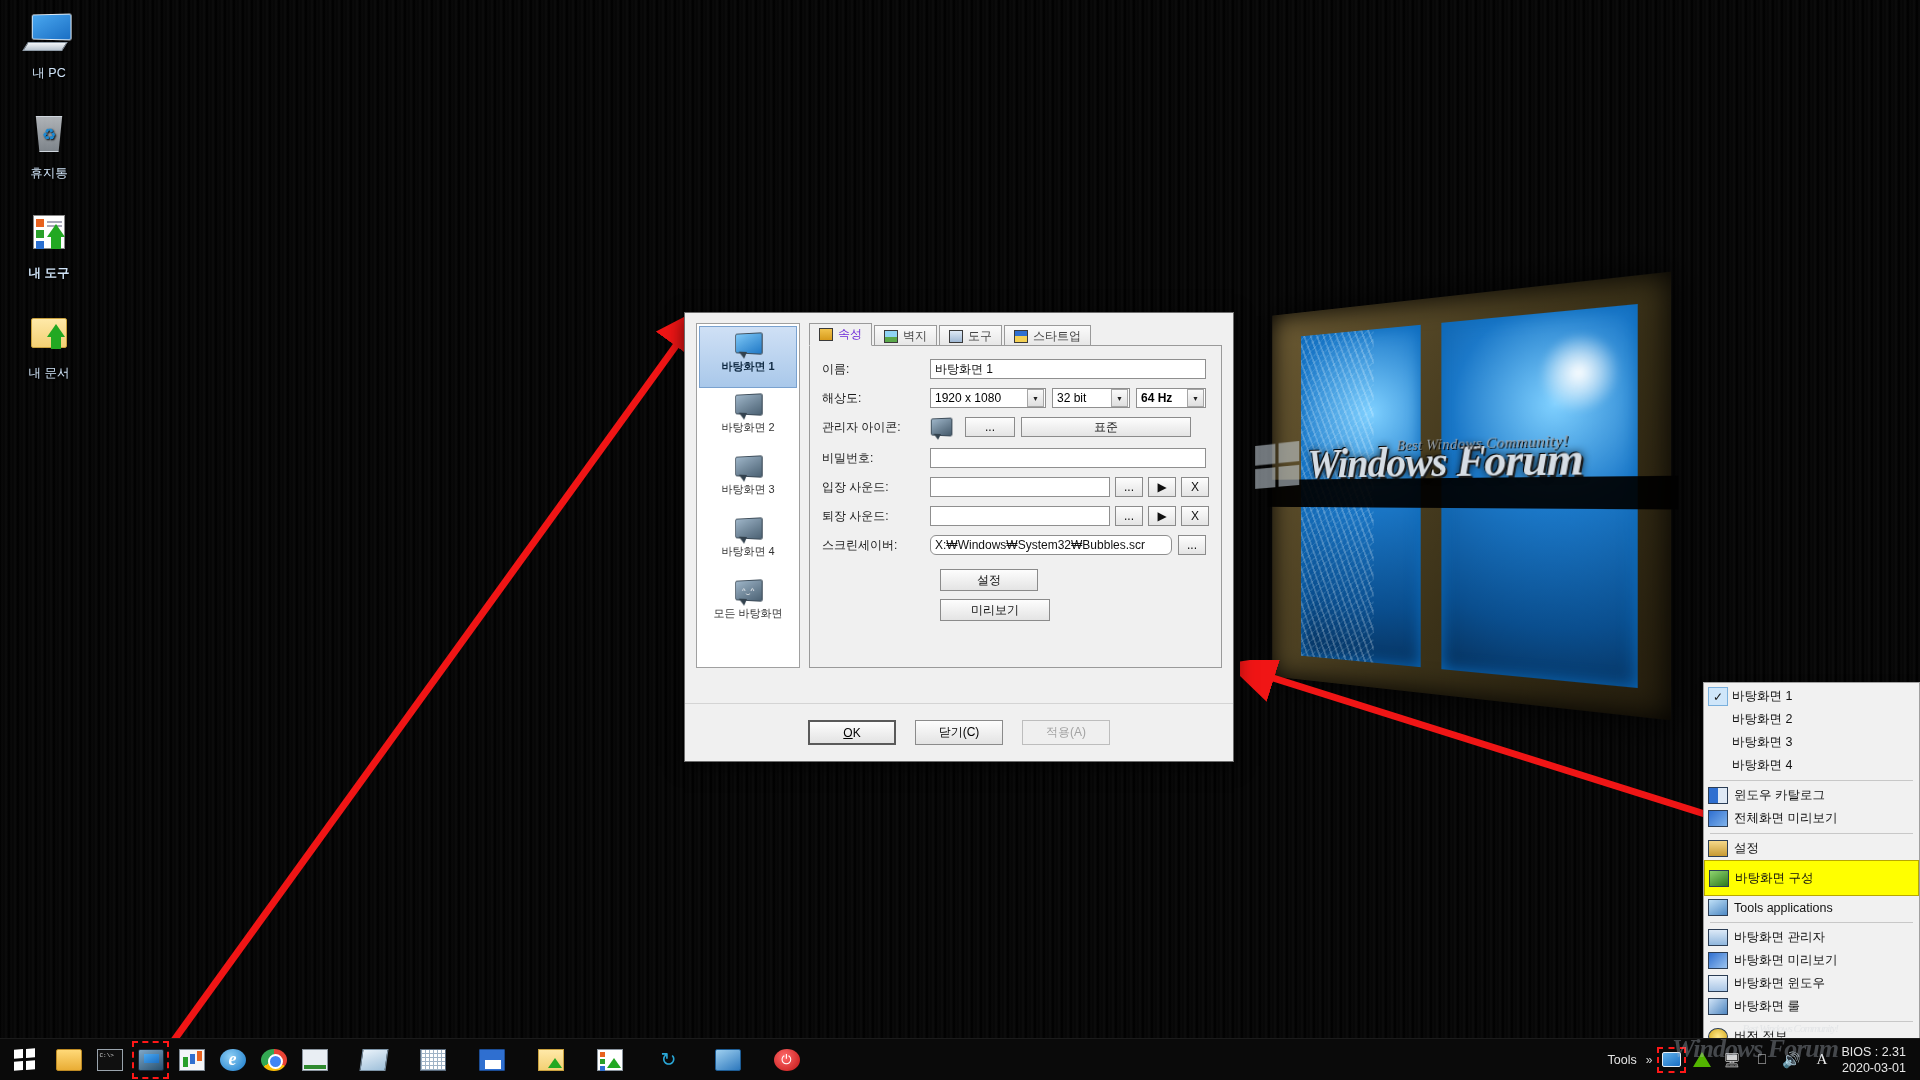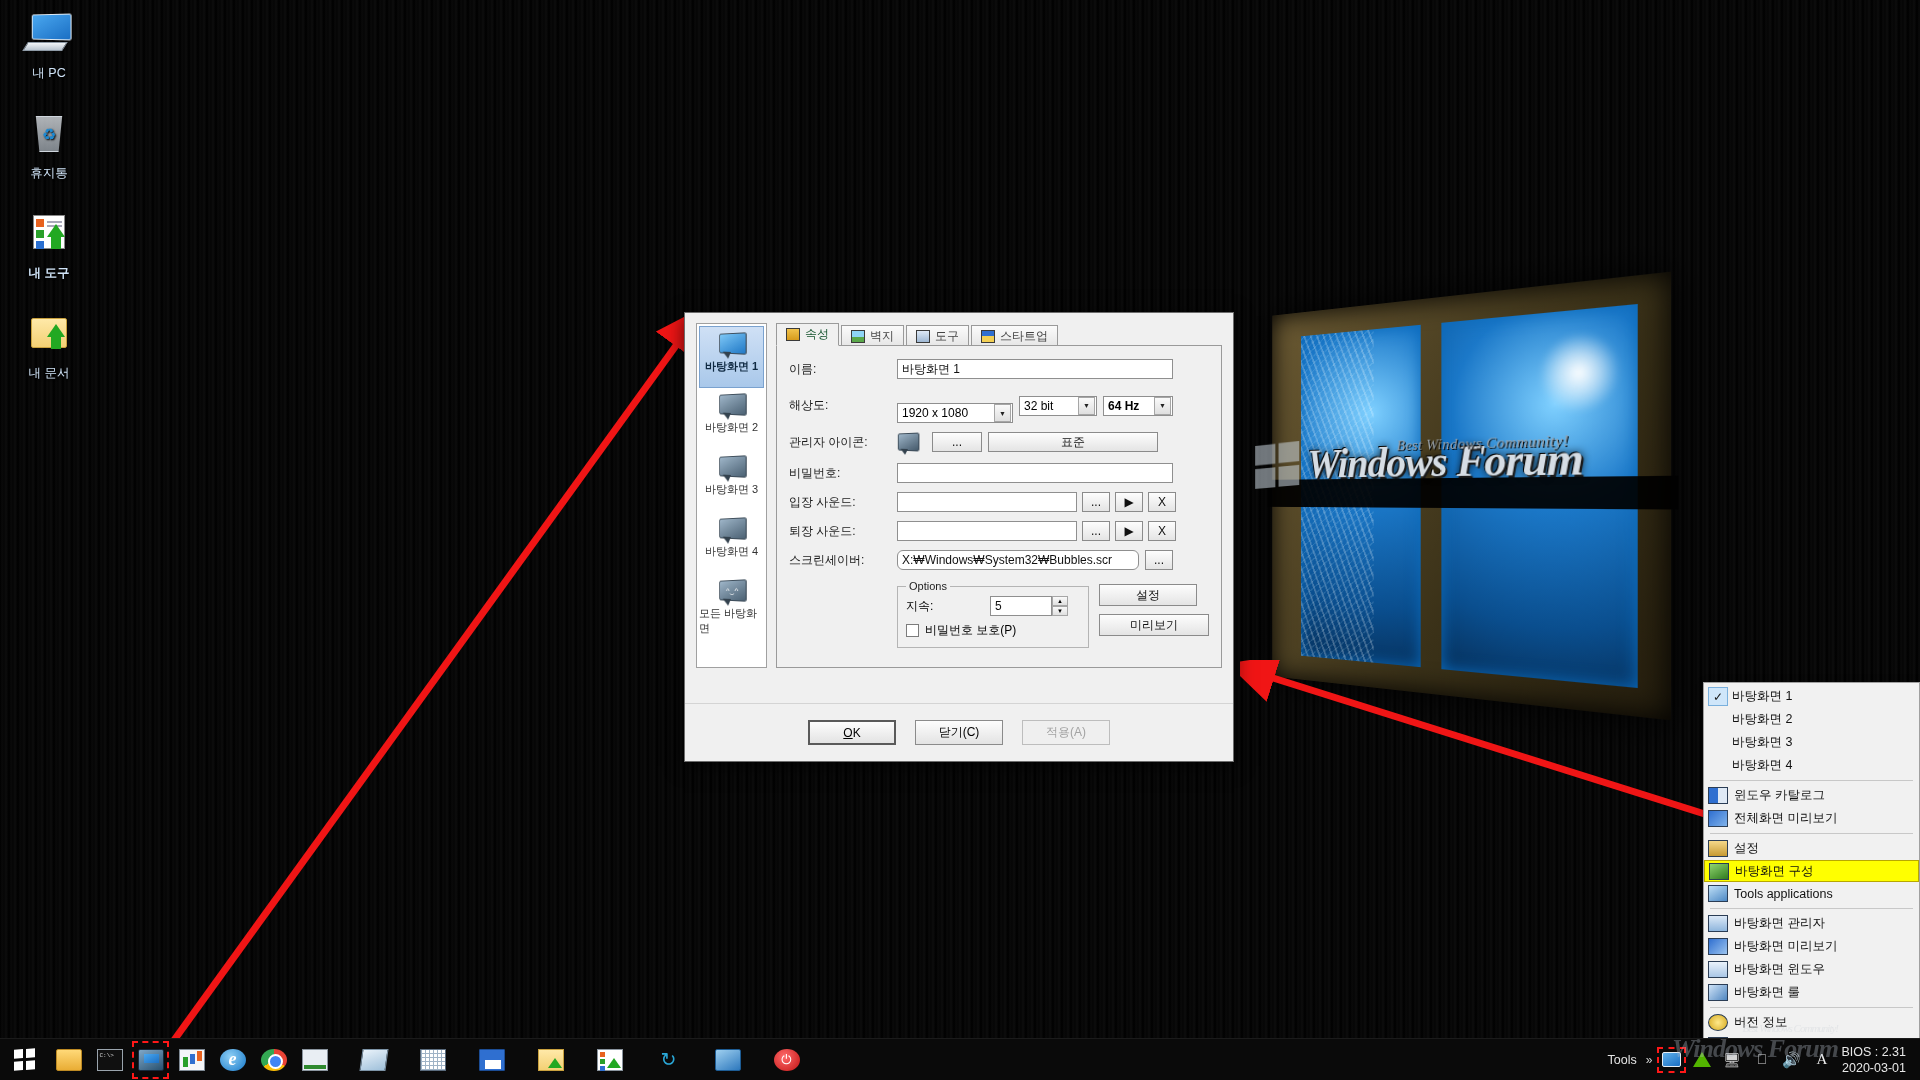--- a/index.html
+++ b/index.html
@@ -204,21 +204,21 @@
   #tab-area { flex:1; display:flex; flex-direction:column; }
   #tabs { display:flex; align-items:flex-end; height:23px; }
   .tab {
     display:flex; align-items:center; gap:5px; height:21px;
     padding:0 9px; font-size:12px; color:#444;
     border:1px solid #9a9a9a; border-bottom:none;
     background: linear-gradient(180deg,#fbfbfb,#e6e6e6);
     margin-right:2px;
   }
   .tab.active {
-    height:23px; background:#f0f0f0; color:#14532d;
+    height:23px; background:#f0f0f0; color:#6d28d9;
     border-bottom:1px solid #f0f0f0; position:relative; z-index:2;
   }
   .tab-ico { width:14px; height:13px; border:1px solid #3a3a3a; display:block; }
   .ti-prop { background: linear-gradient(180deg,#f1c34c,#d79b1c); }
   .ti-wall { background: linear-gradient(180deg,#8fd4f5 55%,#5aa84a 55%); }
   .ti-tool { background: linear-gradient(180deg,#dde8f5,#9fb8d4); }
   .ti-start{ background: linear-gradient(180deg,#2f6fd0 45%,#f3d054 45%); }
 
   #tab-panel {
     flex:1; border:1px solid #9a9a9a; background:#f0f0f0;
@@ -290,21 +290,21 @@
   .u { text-decoration: underline; }
 
   
   #ctx-menu {
     position:absolute; left:1703px; top:682px; width:217px;
     background:#f1f1f1; border:1px solid #a0a0a0;
     box-shadow: 2px 2px 7px rgba(0,0,0,.55);
     font-size:12.5px; color:#111; padding:2px 0;
   }
   .mi { height:23px; display:flex; align-items:center; padding-left:4px; }
-  .mi.hl { background:#ffff00; border:1px solid #b8a800; height:22px; }
+  .mi.hl { background:#ffff00; border:1px solid #b8a800; height:36px; }
   .mi .mchk { width:24px; text-align:center; font-size:12px; color:#1a1a1a; }
   .mi .mchk.box {
     display:flex; align-items:center; justify-content:center;
     width:20px; height:19px; background:#cfe6fa; border:1px solid #7ab0dd; margin-right:4px;
   }
   .mi .mico { width:20px; height:17px; margin-right:6px; border:1px solid #2b3d55; }
   .mi .mtext { flex:1; }
   .msep { height:1px; background:#c8c8c8; margin:3px 6px; }
   .mc-cat   { background:linear-gradient(90deg,#2f6fd0 50%,#dfe9f5 50%); }
   .mc-prev  { background:linear-gradient(135deg,#2f6fd0,#7fb2ea); }
@@ -522,21 +522,21 @@
 
         <div id="tab-panel">
 
           <div class="frm-row">
             <div class="frm-lbl">이름:</div>
             <div class="tb" style="width:276px;">바탕화면 1</div>
           </div>
 
           <div class="frm-row">
             <div class="frm-lbl">해상도:</div>
-            <div class="combo" style="width:116px;margin-top:15px;">
+            <div class="combo" style="width:116px;">
               <span class="cv">1920 x 1080</span>
               <span class="arw">▼</span>
             </div>
             <div class="combo" style="width:78px; margin-left:6px;">
               <span class="cv">32 bit</span>
               <span class="arw">▼</span>
             </div>
             <div class="combo" style="width:70px; margin-left:6px;font-weight:bold;">
               <span class="cv">64 Hz</span>
               <span class="arw">▼</span>
@@ -571,35 +571,20 @@
             <div class="btn sm" style="margin-left:5px;">X</div>
           </div>
 
           <div class="frm-row" style="margin-bottom:6px;">
             <div class="frm-lbl">스크린세이버:</div>
             <div class="tb" style="width:242px;border-radius:6px;">X:₩Windows₩System32₩Bubbles.scr</div>
             <div class="btn sm" style="margin-left:6px;">...</div>
           </div>
 
           <div style="display:flex; align-items:flex-start; padding-left:108px;">
-            <fieldset class="opts">
-              <legend>Options</legend>
-              <div style="display:flex; align-items:center; margin-bottom:6px;">
-                <span style="width:84px;">지속:</span>
-                <div class="tb" style="width:62px;">5</div>
-                <div class="spin">
-                  <div>▲</div>
-                  <div>▼</div>
-                </div>
-              </div>
-              <div style="display:flex; align-items:center;">
-                <span class="cbx"></span>
-                <span>비밀번호 보호(P)</span>
-              </div>
-            </fieldset>
             <div style="margin-left:10px; display:flex; flex-direction:column; gap:8px; padding-top:8px;">
               <div class="btn" style="width:98px; height:22px;">설정</div>
               <div class="btn" style="width:110px; height:22px;">미리보기</div>
             </div>
           </div>
 
         </div>
       </div>
     </div>
 

